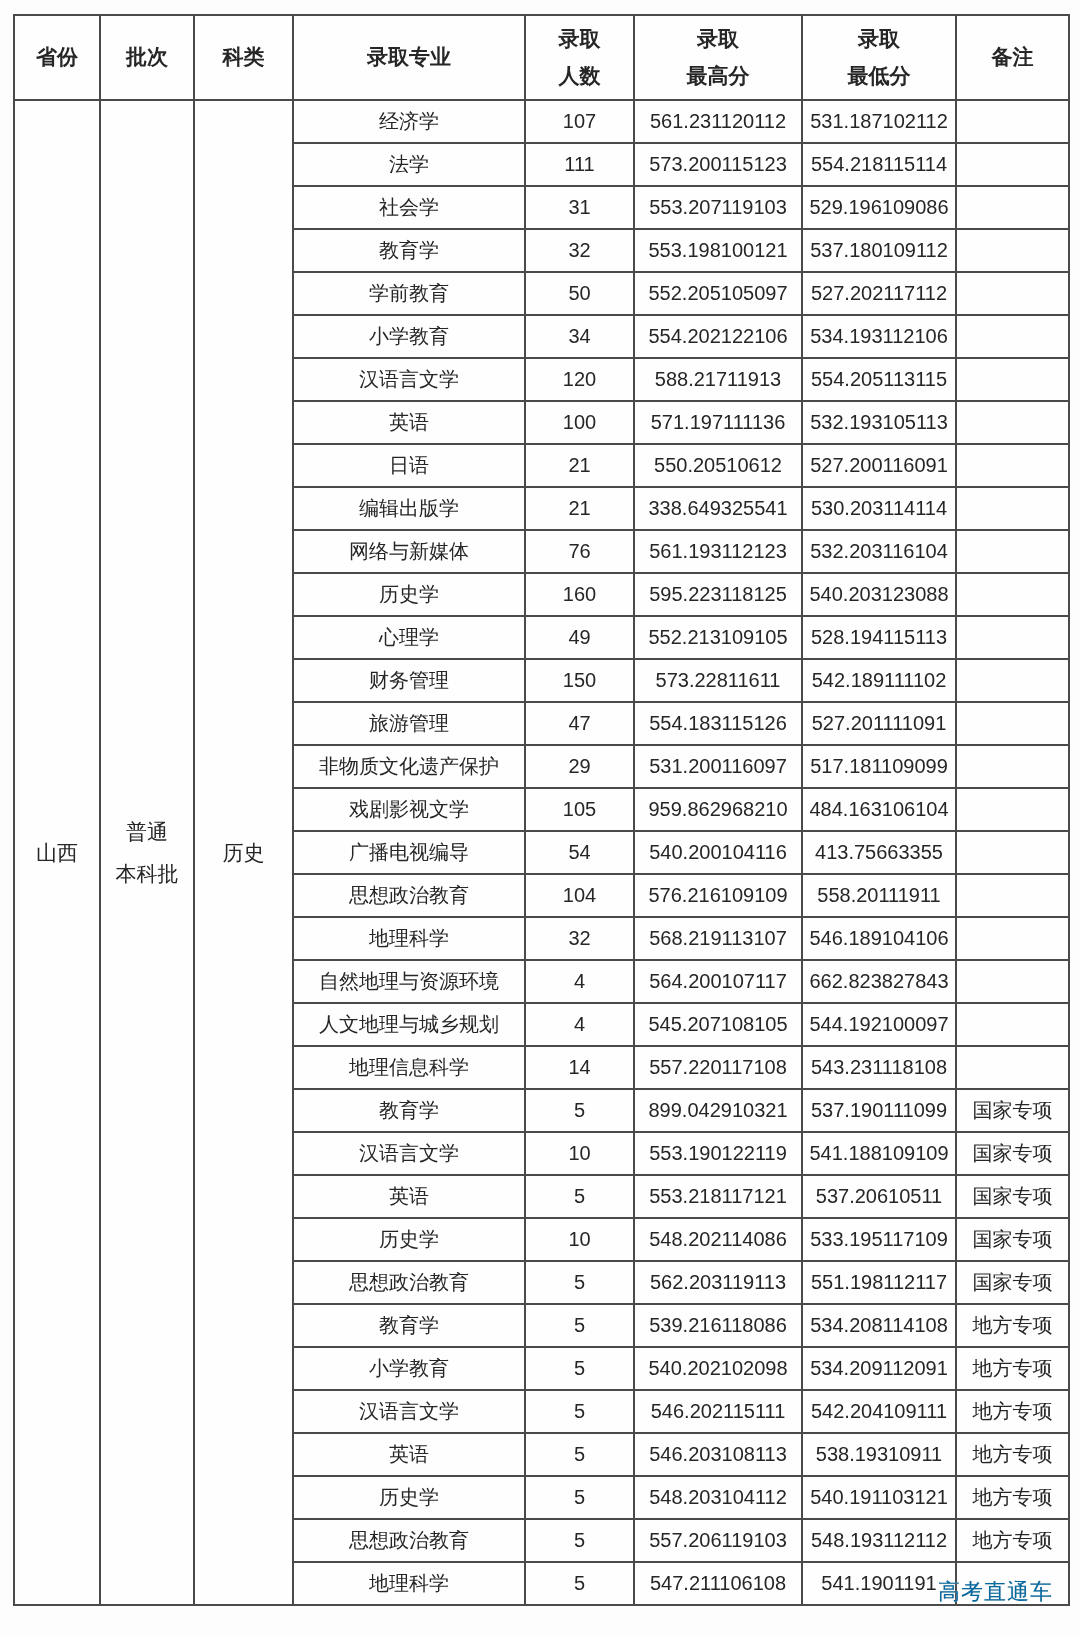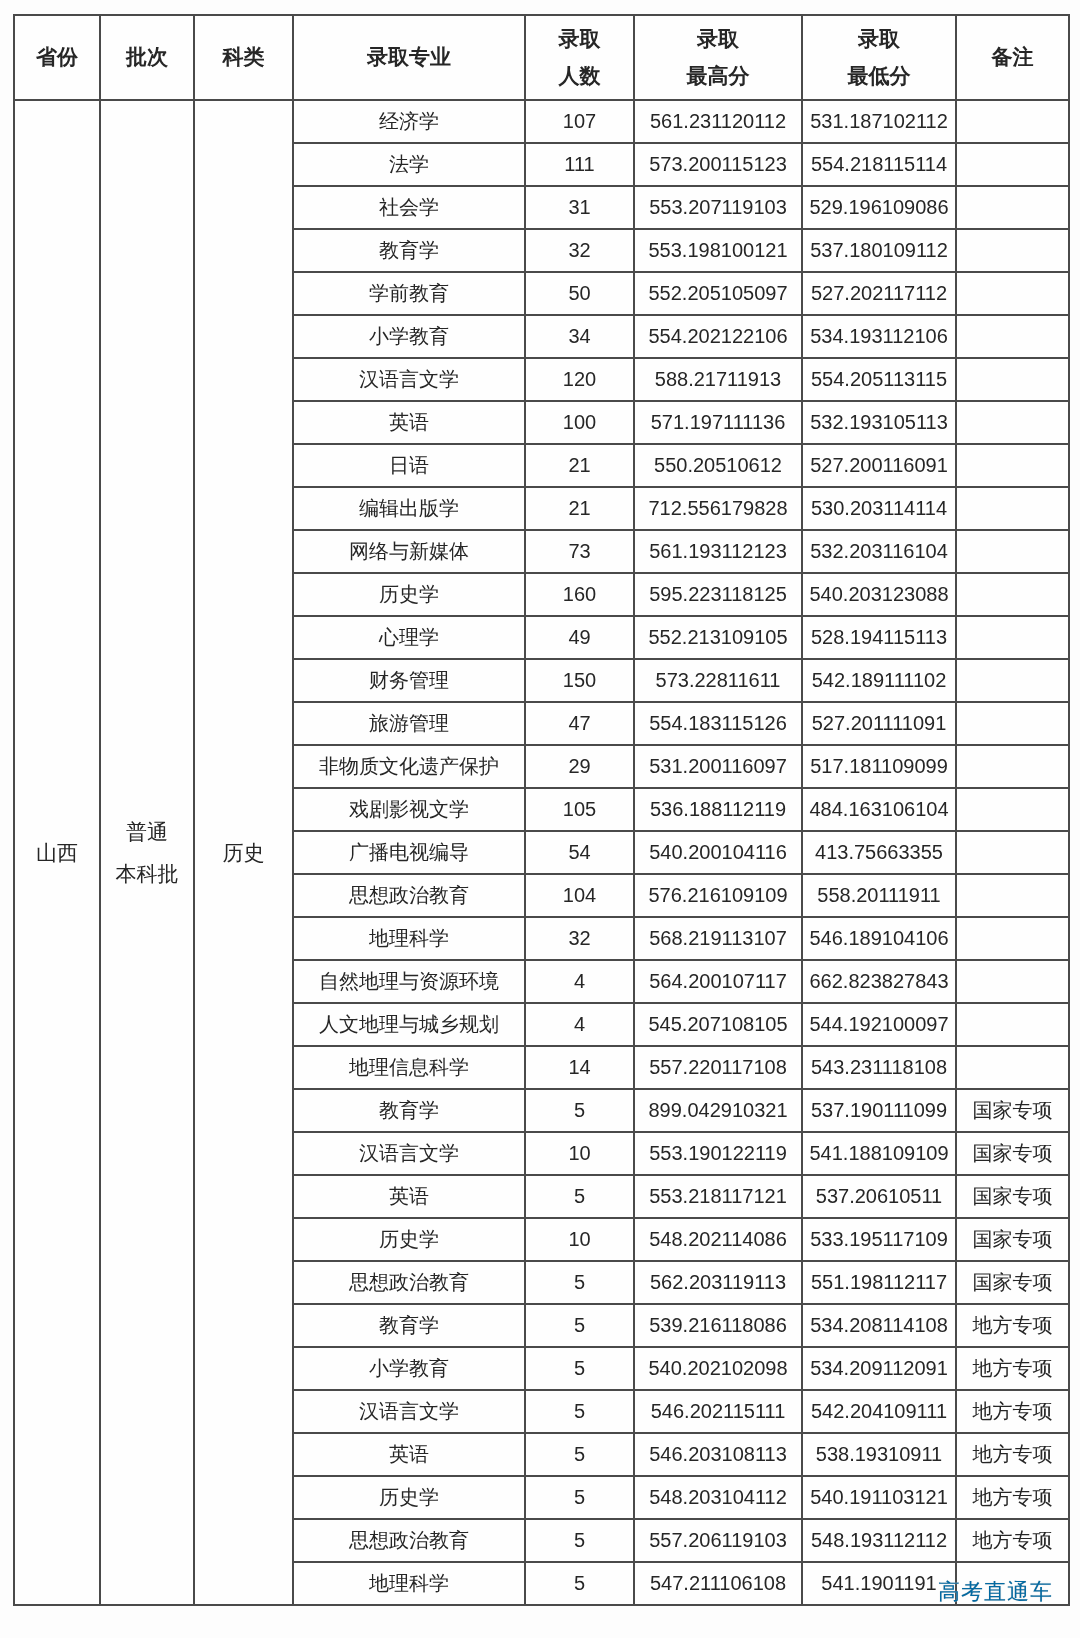--- a/index.html
+++ b/index.html
@@ -163,27 +163,27 @@
         <tr>
           <td>日语</td>
           <td>21</td>
           <td>550.20510612</td>
           <td>527.200116091</td>
           <td></td>
         </tr>
         <tr>
           <td>编辑出版学</td>
           <td>21</td>
-          <td>712.556179828</td>
+          <td>338.649325541</td>
           <td>530.203114114</td>
           <td></td>
         </tr>
         <tr>
           <td>网络与新媒体</td>
-          <td>73</td>
+          <td>76</td>
           <td>561.193112123</td>
           <td>532.203116104</td>
           <td></td>
         </tr>
         <tr>
           <td>历史学</td>
           <td>160</td>
           <td>595.223118125</td>
           <td>540.203123088</td>
           <td></td>
@@ -212,21 +212,21 @@
         <tr>
           <td>非物质文化遗产保护</td>
           <td>29</td>
           <td>531.200116097</td>
           <td>517.181109099</td>
           <td></td>
         </tr>
         <tr>
           <td>戏剧影视文学</td>
           <td>105</td>
-          <td>536.188112119</td>
+          <td>959.862968210</td>
           <td>484.163106104</td>
           <td></td>
         </tr>
         <tr>
           <td>广播电视编导</td>
           <td>54</td>
           <td>540.200104116</td>
           <td>413.75663355</td>
           <td></td>
         </tr>

